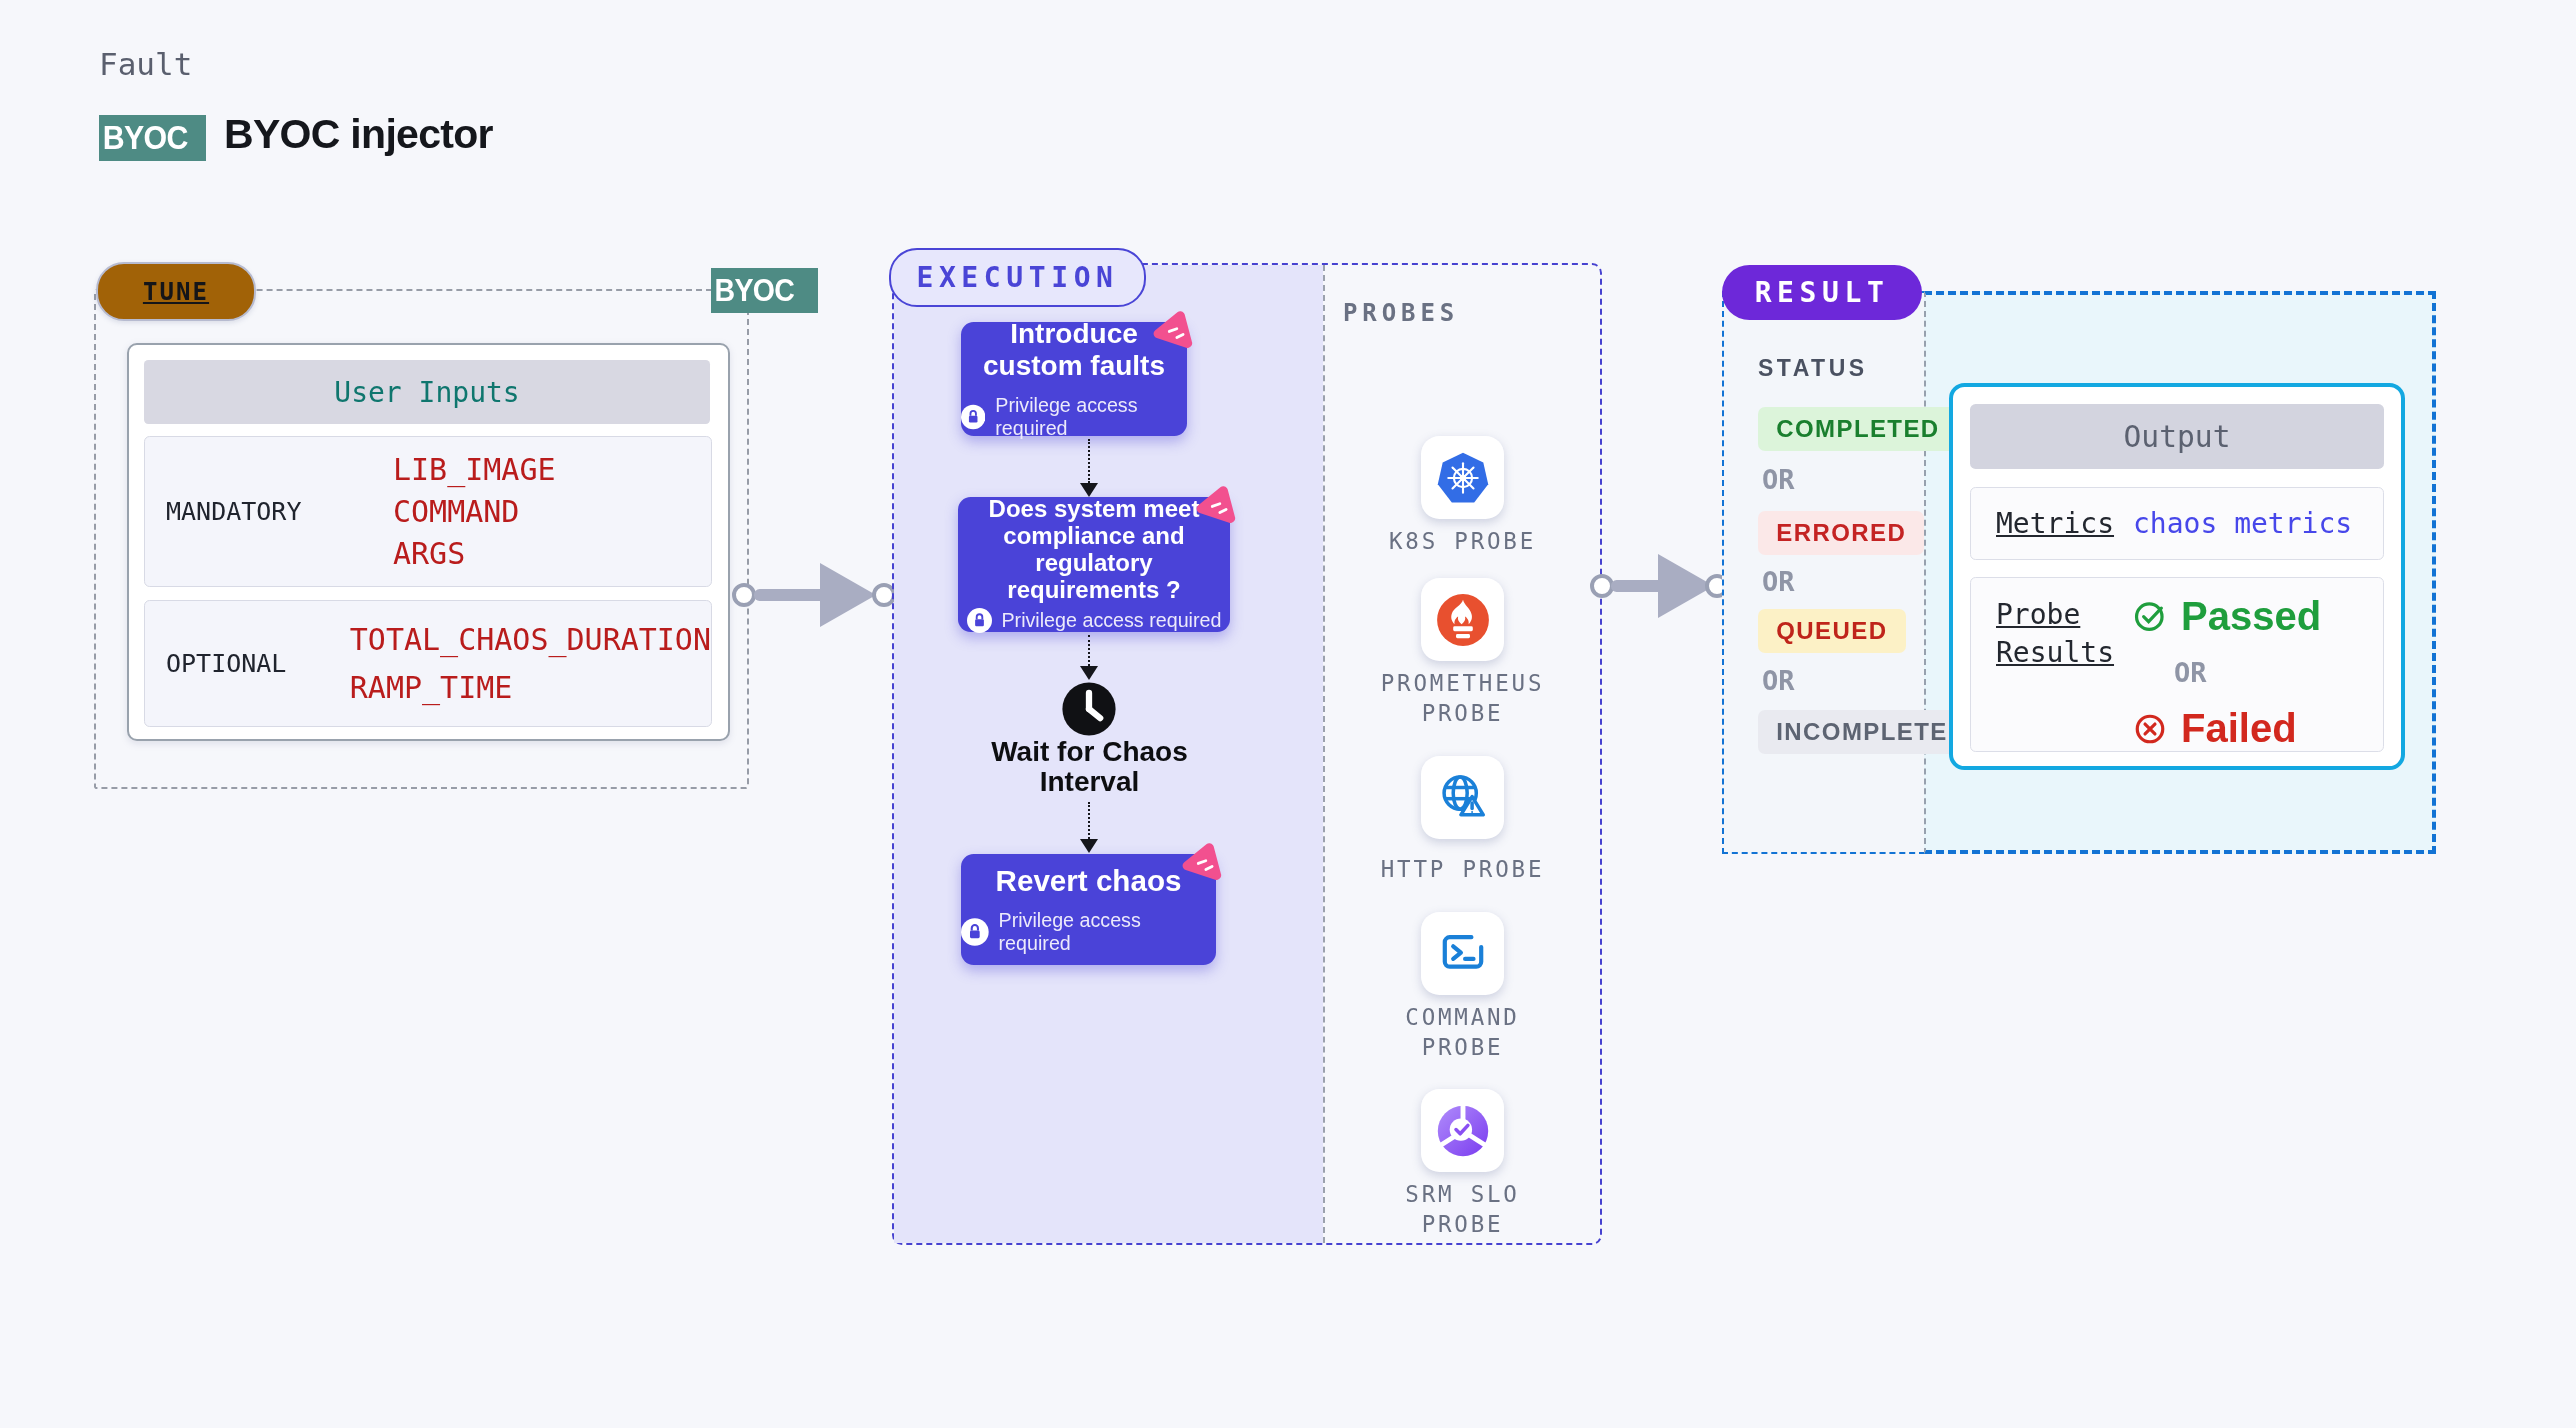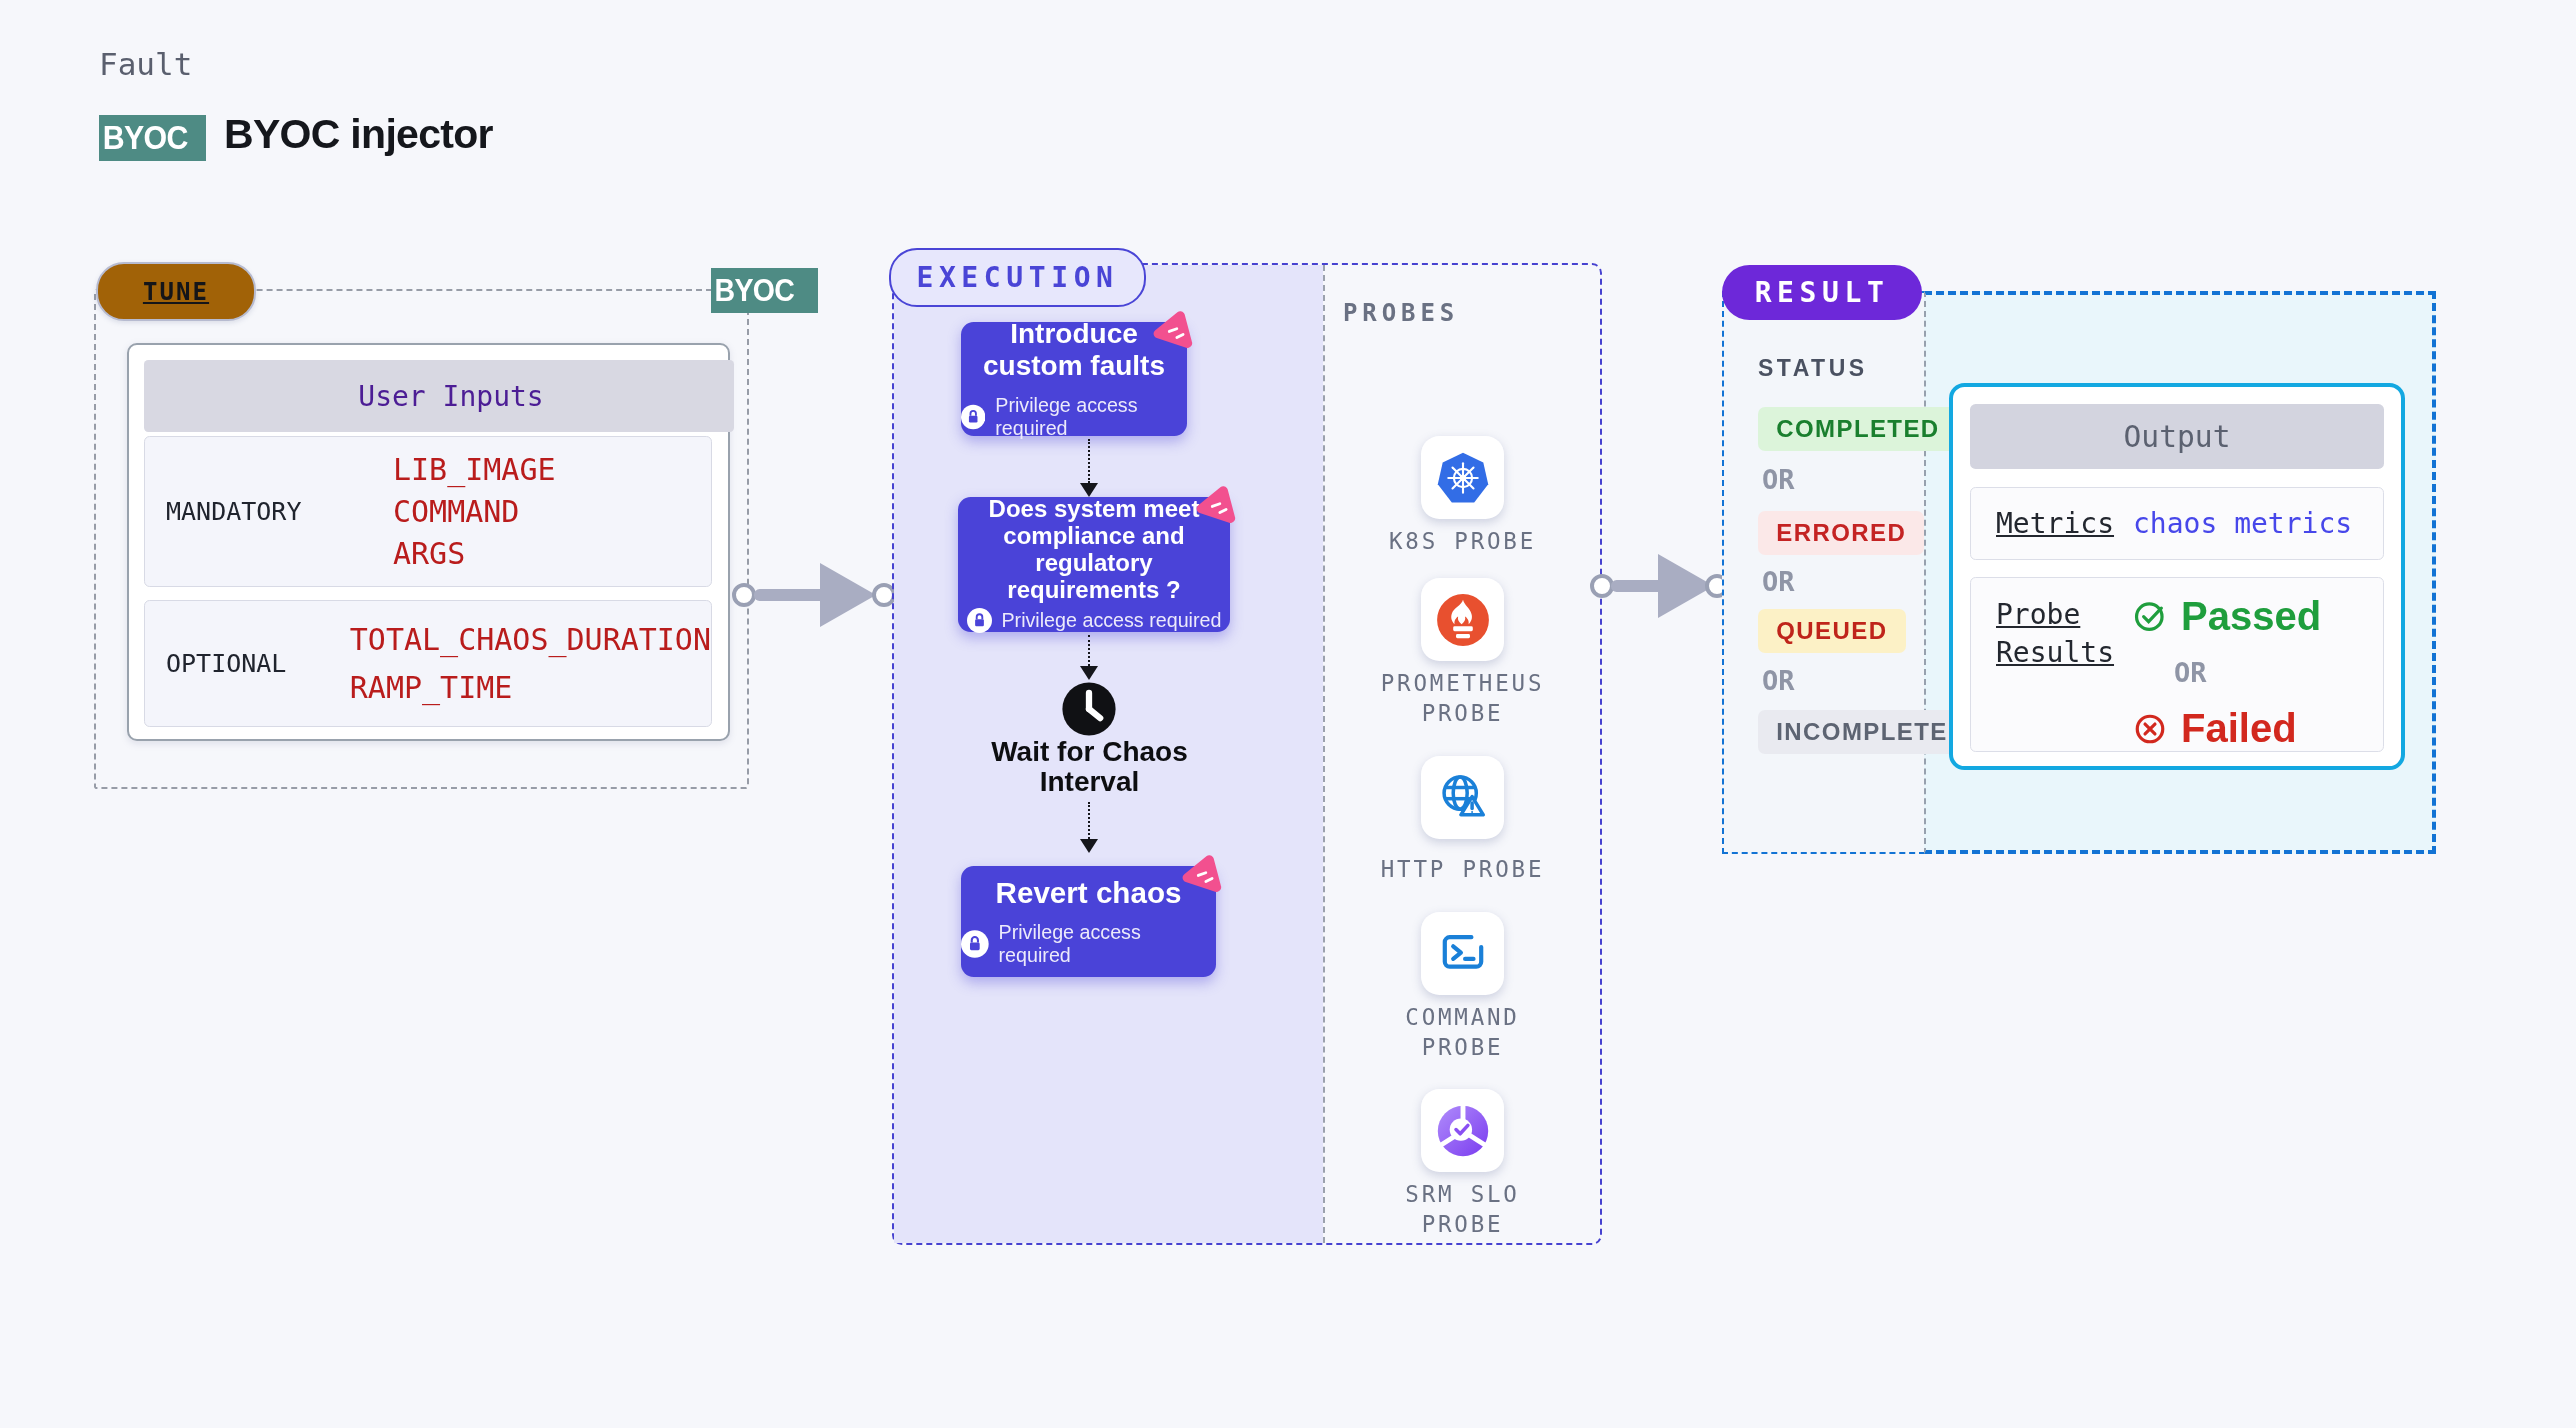--- a/index.html
+++ b/index.html
@@ -18,22 +18,22 @@
   .page-title{left:224px;top:111px;font-size:41px;font-weight:bold;color:#15171c;letter-spacing:-0.7px;}
 
   
   .tune-box{left:94px;top:289px;width:651px;height:496px;border:2.1px dashed #979ca7;border-radius:2.8px;}
   .pill{display:flex;align-items:center;justify-content:center;border-radius:28px;font-weight:bold;}
   .tune-pill{left:96px;top:262px;width:156px;height:55px;background:#a16207;border:2.1px solid #b7bbd0;
       font-size:24px;color:#141519;letter-spacing:2.1px;box-shadow:0 2.1px 5.6px rgba(100,110,150,.18);text-decoration:underline;}
   .tune-byoc{left:711px;top:268px;width:107px;height:45px;font-size:31px;}
   .ui-card{left:127px;top:343px;width:599px;height:394px;background:#fff;border:2.1px solid #99a2ad;
       border-radius:9.9px;box-shadow:0 2.8px 7px rgba(120,130,160,.18);}
-  .ui-card-header{left:144px;top:360px;width:566px;height:72px;background:#d8d8e2;border-radius:4.2px;
-      display:flex;align-items:center;justify-content:center;font-size:28px;color:#4c1d95;font-weight:500;padding-left:24px;}
+  .ui-card-header{left:144px;top:360px;width:566px;height:64px;background:#d8d8e2;border-radius:4.2px;
+      display:flex;align-items:center;justify-content:center;font-size:28px;color:#0f766e;font-weight:500;}
   .inp-row{background:#f4f5fb;border:1.4px solid #d8dae5;border-radius:5.6px;display:flex;}
   .row-mandatory{left:144px;top:436px;width:566px;height:149px;}
   .row-optional{left:144px;top:600px;width:566px;height:125px;}
   .inp-label{width:248px;display:flex;align-items:center;padding-left:21px;box-sizing:border-box;
       font-size:25px;color:#20242e;}
   .inp-values{flex:1;display:flex;flex-direction:column;justify-content:space-evenly;padding:8.4px 0;}
   .inp-value{font-size:30px;color:#b91c1c;}
 
   
   .conn-dot{width:24px;height:24px;border-radius:50%;background:#fff;border:4.9px solid #9aa0b4;box-sizing:border-box;}
@@ -50,21 +50,21 @@
   .flow-node{background:#4a43d8;border-radius:12.7px;color:#fff;box-shadow:0 5.6px 12.7px rgba(74,67,216,.35);
       display:flex;flex-direction:column;align-items:center;justify-content:center;}
   .node-title{font-weight:bold;text-align:center;line-height:1.15;}
   .priv-row{display:flex;align-items:center;gap:9.9px;margin-top:11.3px;}
   .priv-text{font-size:19.7px;color:#eceafb;}
   .node1{left:961px;top:322px;width:226px;height:114px;}
   .node1 .node-title{font-size:28px;width:232px;}
   .node2{left:958px;top:497px;width:272px;height:135px;}
   .node2 .node-title{font-size:24px;width:246px;line-height:1.12;}
   .node2 .priv-row{margin-top:4.2px;}
-  .node3{left:961px;top:854px;width:255px;height:111px;margin-top:12px;}
+  .node3{left:961px;top:854px;width:255px;height:111px;}
   .node3 .node-title{font-size:29.6px;}
   .chaos-pin{position:absolute;right:-11.3px;top:-14px;width:45px;height:45px;}
   .dotline{border-left:2.8px dotted #15161b;width:0;}
   .dot-arrow{width:0;height:0;border-left:9.1px solid transparent;border-right:9.1px solid transparent;
       border-top:14px solid #15161b;}
   .wait-label{left:984px;top:737px;width:211px;text-align:center;font-size:28px;font-weight:bold;
       color:#0d0e11;line-height:1.08;}
 
   .probes-title{left:1343px;top:299px;font-size:24px;font-weight:bold;color:#6a7183;letter-spacing:4.9px;}
   .probe-card{width:83px;height:83px;background:#fff;border-radius:18.3px;left:1421px;

